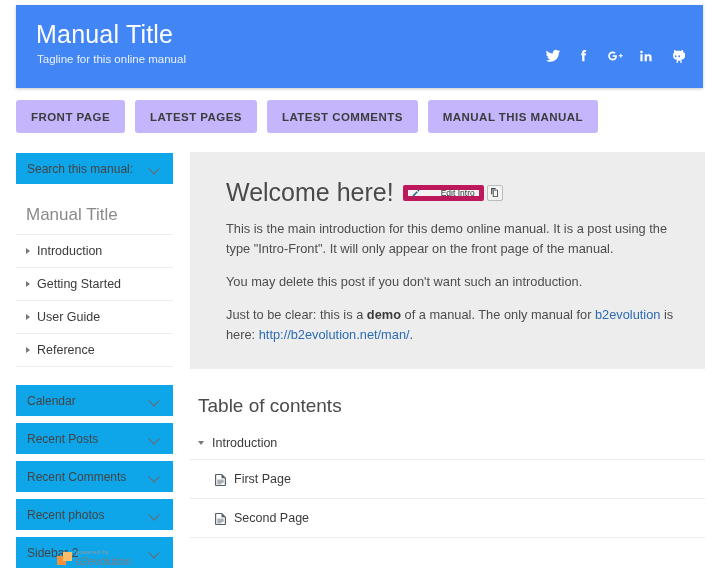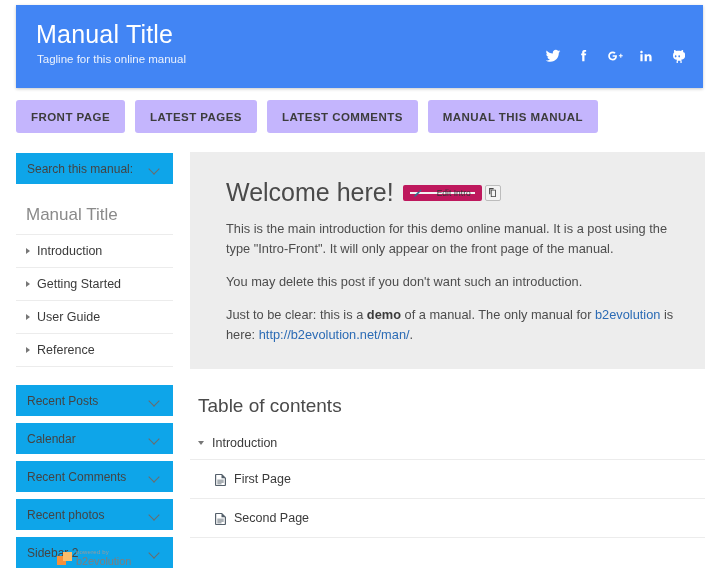--- a/index.html
+++ b/index.html
@@ -101,22 +101,22 @@
   
   .main { position: absolute; left: 190px; top: 152px; width: 515px; }
   .intro-box {
     background: #ededed; padding: 26px 28px 24px 36px;
   }
   .intro-head {
     display: flex; align-items: center; gap: 9px; margin-bottom: 12px;
   }
   .intro-title { font-size: 25px; color: #4a4a4a; font-weight: 400; text-align: right; }
   .btn-sm {
-    border: 7px solid #be185d; background: #f3f3f3; border-radius: 2px;
-    height: 16px; display: flex; align-items: center; gap: 15px;
+    border: 5px solid #be185d; background: #f3f3f3; border-radius: 2px;
+    height: 16px; display: flex; align-items: center; gap: 21px;
     padding: 0 4px; font-size: 8.5px; color: #333; cursor: pointer;
   }
   .btn-sm svg { width: 8px; height: 8px; fill: #31708f; display:block; }
   .btn-icon-only {
     border: 1px solid #bcbcbc; background: #f3f3f3; border-radius: 2px;
     width: 16px; height: 16px; display:flex; align-items:center;
     justify-content:center; cursor:pointer; margin-left: -6px;
   }
   .btn-icon-only svg { width: 9px; height: 9px; fill: #444; display:block; }
   .intro-p {
@@ -216,25 +216,25 @@
         <span class="tri-right"></span>
         <span>User Guide</span>
       </div>
       <div class="chapter-item">
         <span class="tri-right"></span>
         <span>Reference</span>
       </div>
     </div>
 
     <div class="panel-bar">
+      <span class="panel-label">Calendar</span>
+      <span class="chev"></span>
+    </div>
+    <div class="panel-bar">
       <span class="panel-label">Recent Posts</span>
-      <span class="chev"></span>
-    </div>
-    <div class="panel-bar">
-      <span class="panel-label">Calendar</span>
       <span class="chev"></span>
     </div>
     <div class="panel-bar">
       <span class="panel-label">Recent Comments</span>
       <span class="chev"></span>
     </div>
     <div class="panel-bar">
       <span class="panel-label">Recent photos</span>
       <span class="chev"></span>
     </div>

